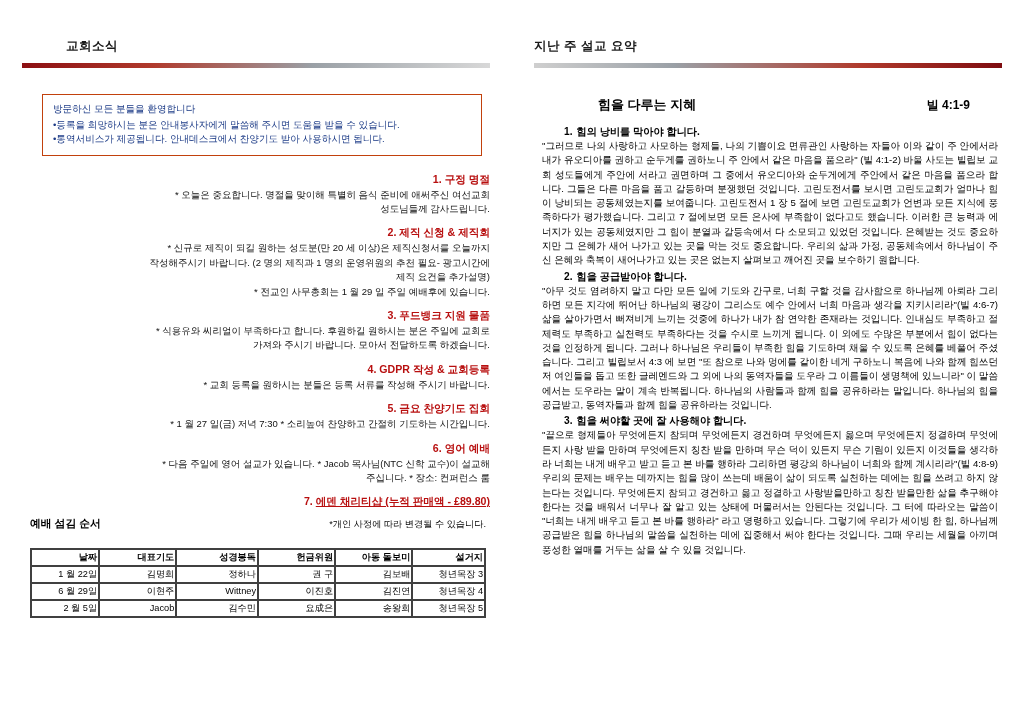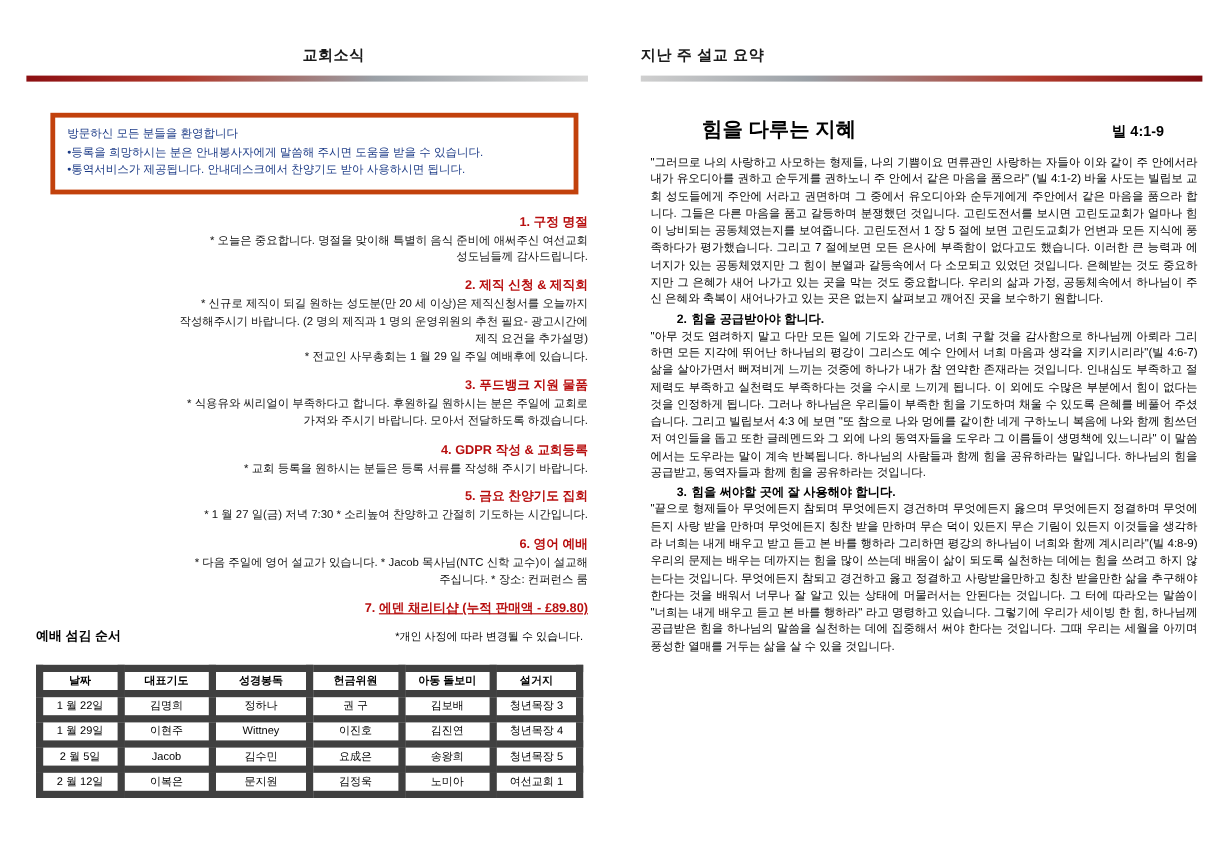--- a/index.html
+++ b/index.html
@@ -34,40 +34,40 @@
     margin: 38px 22px 0 22px;
     height: 34px;
   }
   .hdr-title {
     font-size: 12.5px;
     font-weight: bold;
     letter-spacing: 0.5px;
     color: #1a1a1a;
     line-height: 16px;
   }
-  .hdr-title.left  { text-align: center;  padding-left: 44px; }
+  .hdr-title.left  { text-align: left;  padding-left: 44px; }
   .hdr-title.right { padding-right: 34px; }
   .hdr-rule {
     position: absolute;
     left: 0;
     right: 0;
     bottom: 4px;
     height: 5px;
   }
   .rule-left {
     background: linear-gradient(to right, #8c0f12 0%, #b03a2c 28%, #9aa0a6 62%, #d8d8d8 100%);
   }
   .rule-right {
     background: linear-gradient(to right, #cfcfcf 0%, #9aa0a6 30%, #b03a2c 70%, #7e0c10 100%);
   }
 
   
   .notice-box {
     margin: 22px 30px 0 42px;
-    border: 4px solid #c2410c;
+    border: 1px solid #c2410c;
     padding: 7px 10px 8px 10px;
     background: #ffffff;
   }
   .notice-line {
     font-size: 9.6px;
     line-height: 14.5px;
     color: #1b3a86;
   }
   .notice-line.first { margin-bottom: 1px; }
 
@@ -109,42 +109,42 @@
   .table-caption .t-right {
     font-size: 9.2px;
     color: #000;
   }
   table.schedule {
     border-collapse: collapse;
     width: 100%;
     table-layout: fixed;
   }
   table.schedule th, table.schedule td {
-    border: 6px solid #404040;
+    border: 2px solid #404040;
     font-size: 9.2px;
-    text-align: center;
+    text-align: right;
     height: 15px;
     line-height: 15px;
     padding: 0 1px;
     overflow: hidden;
     white-space: nowrap;
   }
   table.schedule th { font-weight: bold; }
 
   
   .sermon-title-row {
     margin: 24px 30px 0 34px;
     display: flex;
     align-items: baseline;
   }
   .sermon-title {
-    font-size: 17px;
+    font-size: 13px;
     font-weight: bold;
     flex: 0 0 auto;
-    margin-left: 39px;
+    margin-left: 52px;
   }
   .sermon-ref {
     font-size: 12px;
     font-weight: bold;
     margin-left: auto;
     padding-right: 24px;
   }
   .body-wrap {
     margin: 10px 26px 0 30px;
   }
@@ -268,63 +268,58 @@
         <tbody>
           <tr>
             <td>1 월 22일</td>
             <td>김명희</td>
             <td>정하나</td>
             <td>권  구</td>
             <td>김보배</td>
             <td>청년목장 3</td>
           </tr>
           <tr>
-            <td>1 월 29일</td>
+            <td>6 월 29일</td>
             <td>이현주</td>
             <td>Wittney</td>
             <td>이진호</td>
             <td>김진연</td>
             <td>청년목장 4</td>
           </tr>
           <tr>
             <td>2 월  5일</td>
             <td>Jacob</td>
             <td>김수민</td>
             <td>요成은</td>
             <td>송왕희</td>
             <td>청년목장 5</td>
           </tr>
-          <tr>
-            <td>2 월 12일</td>
-            <td>이복은</td>
-            <td>문지원</td>
-            <td>김정욱</td>
-            <td>노미아</td>
-            <td>여선교회 1</td>
-          </tr>
         </tbody>
       </table>
     </div>
 
   </div>
 
   <div class="col col-right">
 
     <div class="hdr">
       <div class="hdr-title right">지난 주 설교 요약</div>
       <div class="hdr-rule rule-right"></div>
     </div>
 
     <div class="sermon-title-row">
       <div class="sermon-title">힘을 다루는 지혜</div>
       <div class="sermon-ref">빌 4:1-9</div>
     </div>
 
     <div class="body-wrap">
 
+      <div class="pt-head">
+        <span class="pn">1.</span><span>힘의 낭비를 막아야 합니다.</span>
+      </div>
       <p class="para">"그러므로 나의 사랑하고 사모하는 형제들, 나의 기쁨이요 면류관인 사랑하는 자들아 이와 같이 주 안에서라 내가 유오디아를 권하고 순두게를 권하노니 주 안에서 같은 마음을 품으라" (빌 4:1-2) 바울 사도는 빌립보 교회 성도들에게 주안에 서라고 권면하며 그 중에서 유오디아와 순두게에게 주안에서 같은 마음을 품으라 합니다. 그들은 다른 마음을 품고 갈등하며 분쟁했던 것입니다. 고린도전서를 보시면 고린도교회가 얼마나 힘이 낭비되는 공동체였는지를 보여줍니다. 고린도전서 1 장 5 절에 보면 고린도교회가 언변과 모든 지식에 풍족하다가 평가했습니다. 그리고 7 절에보면 모든 은사에 부족함이 없다고도 했습니다. 이러한 큰 능력과 에너지가 있는 공동체였지만 그 힘이 분열과 갈등속에서 다 소모되고 있었던 것입니다. 은혜받는 것도 중요하지만 그 은혜가 새어 나가고 있는 곳을 막는 것도 중요합니다. 우리의 삶과 가정, 공동체속에서 하나님이 주신 은혜와 축복이 새어나가고 있는 곳은 없는지 살펴보고 깨어진 곳을 보수하기 원합니다.</p>
 
       <div class="pt-head">
         <span class="pn">2.</span><span>힘을 공급받아야 합니다.</span>
       </div>
       <p class="para">"아무 것도 염려하지 말고 다만 모든 일에 기도와 간구로, 너희 구할 것을 감사함으로 하나님께 아뢰라 그리하면 모든 지각에 뛰어난 하나님의 평강이 그리스도 예수 안에서 너희 마음과 생각을 지키시리라"(빌 4:6-7) 삶을 살아가면서 뻐져비게 느끼는 것중에 하나가 내가 참 연약한 존재라는 것입니다. 인내심도 부족하고 절제력도 부족하고 실천력도 부족하다는 것을 수시로 느끼게 됩니다. 이 외에도 수많은 부분에서 힘이 없다는 것을 인정하게 됩니다. 그러나 하나님은 우리들이 부족한 힘을 기도하며 채울 수 있도록 은혜를 베풀어 주셨습니다. 그리고 빌립보서 4:3 에 보면 "또 참으로 나와 멍에를 같이한 네게 구하노니 복음에 나와 함께 힘쓰던 저 여인들을 돕고 또한 글레멘드와 그 외에 나의 동역자들을 도우라 그 이름들이 생명책에 있느니라" 이 말씀에서는 도우라는 말이 계속 반복됩니다. 하나님의 사람들과 함께 힘을 공유하라는 말입니다. 하나님의 힘을 공급받고, 동역자들과 함께 힘을 공유하라는 것입니다.</p>
 
       <div class="pt-head">
         <span class="pn">3.</span><span>힘을 써야할 곳에 잘 사용해야 합니다.</span>
       </div>

